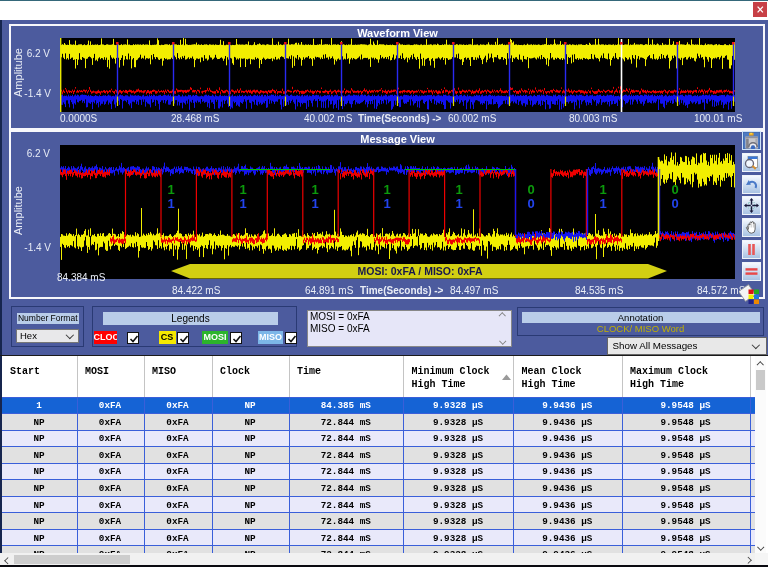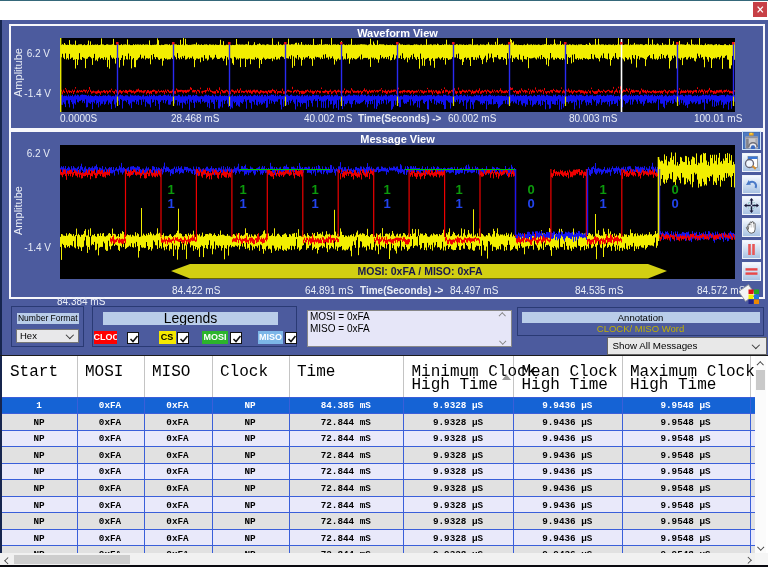--- a/index.html
+++ b/index.html
@@ -8,21 +8,21 @@
 .ptitle{position:absolute;width:100%;text-align:center;color:#fff;font-size:11px;font-weight:bold}
 .plot{position:absolute;background:#000}
 .axlab{position:absolute;color:#e9edf6;font-size:10px;white-space:nowrap}
 .amp{position:absolute;color:#e9edf6;font-size:11px;height:11px;line-height:11px;transform:rotate(-90deg);transform-origin:center;white-space:nowrap}
 .gbox{position:absolute;border:1px solid #2a3a74}
 .gbar{position:absolute;background:#b9cde9;color:#000;text-align:center;overflow:hidden}
 .leg{position:absolute;font-size:9px;font-weight:bold;line-height:13px;height:13px;text-align:center;overflow:hidden}
 .cb{position:absolute;width:12px;height:12px;background:#fff;border:1.5px solid #111}
 .cb svg{position:absolute;left:0;top:0}
 .tbtn{position:absolute;left:742px;width:19px;height:19px;border:1px solid #f0f4fa;background:linear-gradient(180deg,#f5f9ff,#a9c3e3)}
-.hcell{position:absolute;font-family:"Liberation Mono",monospace;font-size:16px;font-weight:normal;color:#000;line-height:12.5px;white-space:pre}
+.hcell{position:absolute;font-family:"Liberation Mono",monospace;font-size:10px;font-weight:bold;color:#000;line-height:12.5px;white-space:pre}
 .bcell{position:absolute;font-family:"Liberation Mono",monospace;font-size:9.3px;font-weight:bold;white-space:nowrap;text-align:center}
 .chev{position:absolute;width:7px;height:7px}.chevl:after{border-color:#808080!important}
 .chev:after{content:"";position:absolute;left:1px;top:0px;width:4.6px;height:4.6px;border-right:1.4px solid #3c3c3c;border-bottom:1.4px solid #3c3c3c;transform:rotate(45deg)}
 </style></head><body>
 <div class="abs" style="left:0;top:0;width:768px;height:567px;background:#4c5b9e;overflow:hidden">
 
 <div class="abs" style="left:0;top:0;width:768px;height:20px;background:#fff;border-top:1.5px solid #35687a">
   <div class="abs" style="left:752.5px;top:1px;width:14.5px;height:15px;background:#c74046"></div>
   <svg class="abs" style="left:752.5px;top:1px" width="14.5" height="15">
         <path d="M4.6 4.6L9.9 10.4M9.9 4.6L4.6 10.4" stroke="#fff" stroke-width="1.3"></path>
@@ -130,21 +130,21 @@
       <text x="543" y="49" fill="#0c9a0c" font-size="13" font-weight="bold" text-anchor="middle" font-family="Liberation Sans, sans-serif">1</text>
       <text x="543" y="62.5" fill="#2244ee" font-size="13" font-weight="bold" text-anchor="middle" font-family="Liberation Sans, sans-serif">1</text>
       <text x="615" y="49" fill="#0c9a0c" font-size="13" font-weight="bold" text-anchor="middle" font-family="Liberation Sans, sans-serif">0</text>
       <text x="615" y="62.5" fill="#2244ee" font-size="13" font-weight="bold" text-anchor="middle" font-family="Liberation Sans, sans-serif">0</text>
       <polygon points="111,126 130,119 588,119 607,126 588,133.5 130,133.5" fill="#d2cf12"></polygon>
       <text x="360" y="129.8" fill="#16164e" font-size="10.5" font-weight="bold" text-anchor="middle" font-family="Liberation Sans, sans-serif">MOSI: 0xFA / MISO: 0xFA</text>
     </svg>
 <div class="amp" style="left:-8px;top:204.5px;width:53px;text-align:center">Amplitube</div>
 <div class="axlab" style="left:16px;top:147.5px;width:34px;text-align:right">6.2 V</div>
 <div class="axlab" style="left:16px;top:241.5px;width:35px;text-align:right">-1.4 V</div>
-<div class="axlab" style="left:57px;top:296px">84.384 mS</div>
+<div class="axlab" style="left:57px;top:272px">84.384 mS</div>
 <div class="axlab" style="left:172px;top:285px">84.422 mS</div>
 <div class="axlab" style="left:305px;top:285px">64.891 mS</div>
 <div class="axlab" style="left:360px;top:285px;font-weight:bold">Time(Seconds) -&gt;</div>
 <div class="axlab" style="left:450px;top:285px">84.497 mS</div>
 <div class="axlab" style="left:575px;top:285px">84.535 mS</div>
 <div class="axlab" style="left:697px;top:285px">84.572 mS</div>
 
 <div class="tbtn" style="top:131px;background:#3c62a8;border-color:#cfe3f8">
  <svg width="17" height="17" viewBox="0 0 17 17">
         <rect x="0.5" y="0.5" width="16" height="16" fill="#4d7ac2"></rect>
@@ -211,21 +211,21 @@
         <rect x="15" y="16.5" width="5" height="4.5" fill="#ee8800"></rect>
       </svg>
 </div>
 
 <div class="gbox" style="left:11px;top:306px;width:73px;height:41px"></div>
 <div class="gbar" style="left:17px;top:313px;width:61.5px;height:10.5px;font-size:8.5px;line-height:10.5px">Number Format</div>
 <div class="abs" style="left:16px;top:328.5px;width:62.5px;height:14px;background:#e8e8ea;border:1px solid #777;font-size:9.5px;line-height:12px;color:#000;padding-left:3px">Hex</div>
 <div class="chev" style="left:66px;top:332px"></div>
 
 <div class="gbox" style="left:92px;top:306px;width:205px;height:41px"></div>
-<div class="gbar" style="left:103px;top:312px;width:175px;height:13px;font-size:14px;line-height:13px">Legends</div>
+<div class="gbar" style="left:103px;top:312px;width:175px;height:13px;font-size:10px;line-height:13px">Legends</div>
 <div class="leg" style="left:93.5px;top:331px;width:23px;background:#ff0000;color:#fff">CLOCK</div>
 <div class="cb" style="left:127px;top:331.5px">
       <svg width="12" height="12">
         <path d="M2.5 6 L5 8.5 L9.5 3" stroke="#111" stroke-width="1.6" fill="none"></path>
       </svg>
     </div>
 <div class="leg" style="left:158.5px;top:331px;width:17px;background:#f5e800;color:#000">CS</div>
 <div class="cb" style="left:177px;top:331.5px">
       <svg width="12" height="12">
         <path d="M2.5 6 L5 8.5 L9.5 3" stroke="#111" stroke-width="1.6" fill="none"></path>

